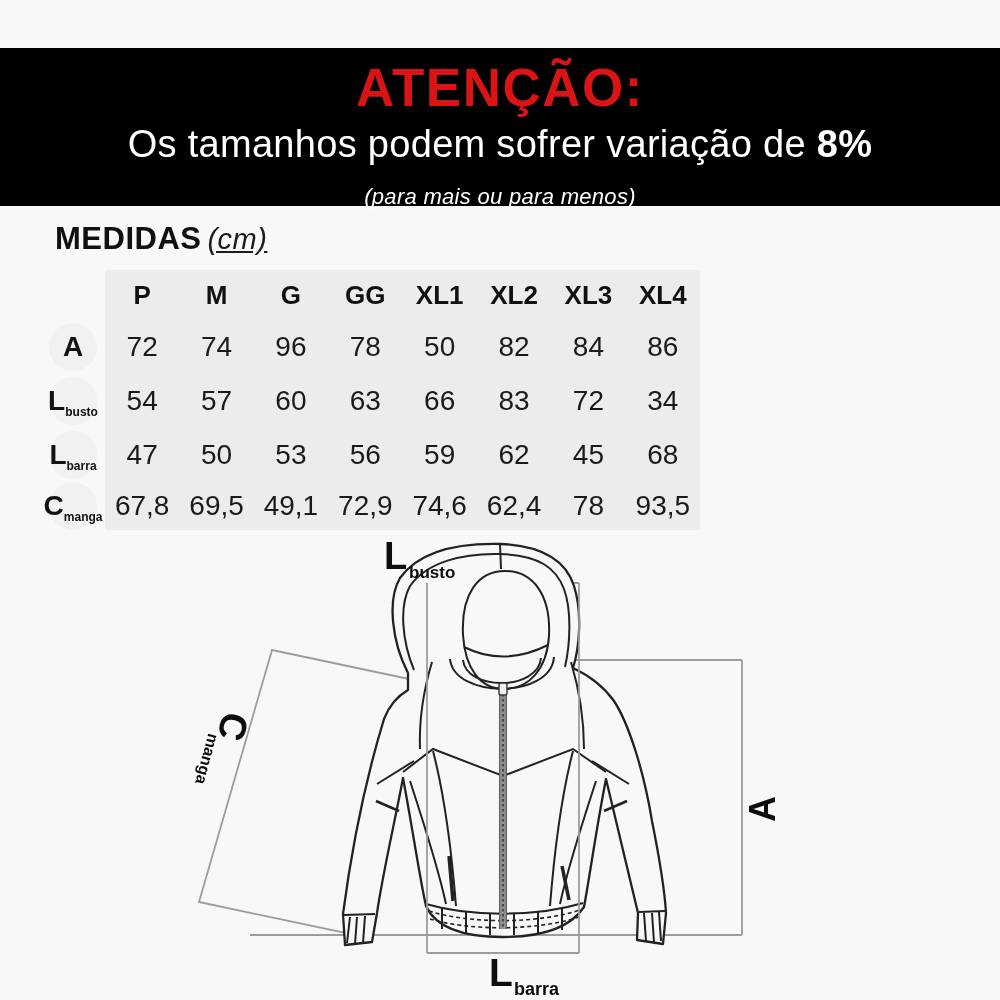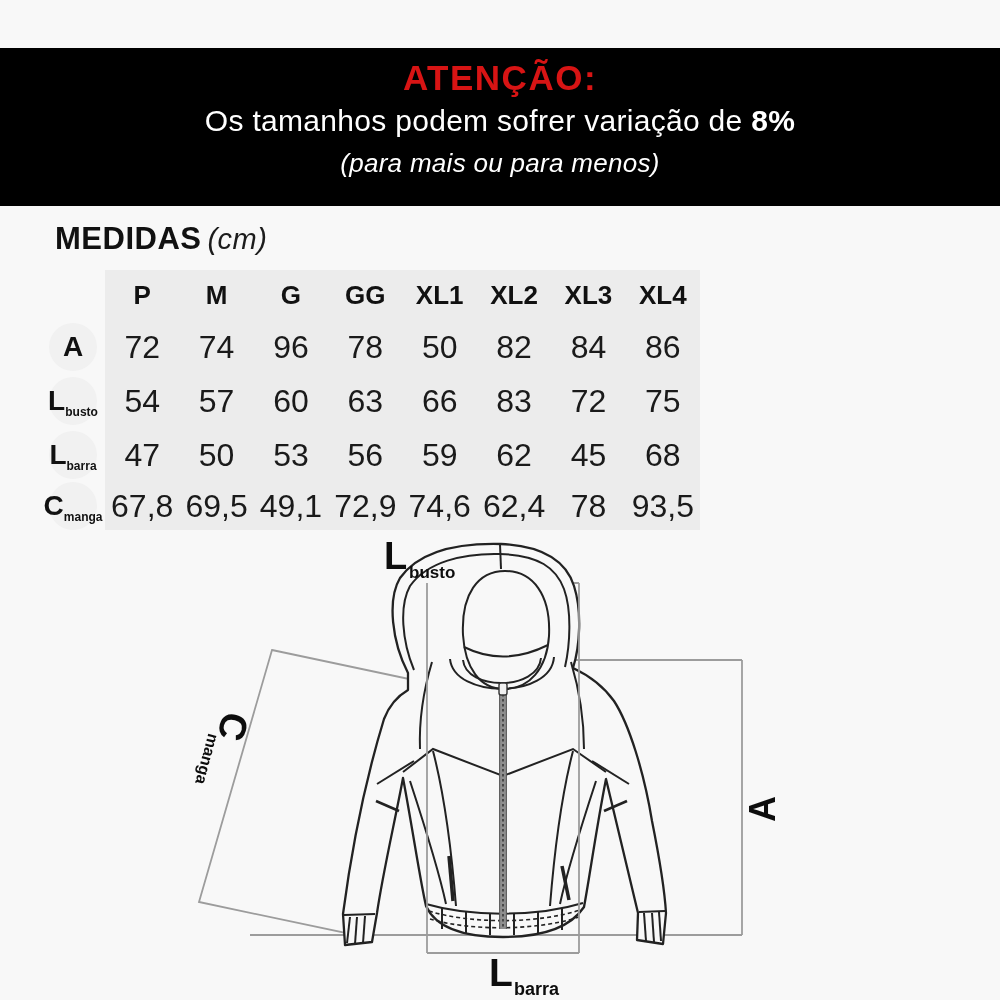--- a/index.html
+++ b/index.html
@@ -8,40 +8,40 @@
     background:#f8f8f8;
     font-family:"Liberation Sans", sans-serif;
     color:#111;
   }
   
   .banner{
     position:absolute;left:0;top:48px;width:1000px;height:158px;
     background:#000;text-align:center;color:#fff;
   }
   .banner-title{
-    margin-top:12px;font-size:35px;font-weight:800;letter-spacing:1.5px;
+    margin-top:12px;font-size:53px;font-weight:800;letter-spacing:1.5px;
     color:#d81414;line-height:1.05;
   }
-  .banner-line1{font-size:30px;margin-top:7px;letter-spacing:.3px;}
+  .banner-line1{font-size:38px;margin-top:7px;letter-spacing:.3px;}
   .banner-line1 b{font-weight:700;}
-  .banner-line2{font-size:26px;font-style:italic;margin-top:10px;letter-spacing:.3px;}
+  .banner-line2{font-size:22px;font-style:italic;margin-top:18px;letter-spacing:.3px;}
   
   .medidas{
     position:absolute;left:55px;top:221px;font-size:31px;font-weight:700;
     letter-spacing:.5px;
   }
-  .medidas .unit{font-weight:400;font-style:italic;font-size:29px;margin-left:6px;color:#1c1c1c;}
+  .medidas .unit{font-weight:400;font-style:italic;font-size:29px;margin-left:6px;color:#1c1c1c;text-decoration:underline;}
   
   .size-panel{
     position:absolute;left:105px;top:270px;width:595px;height:260px;
     background:#ececec;display:flex;flex-direction:column;
   }
   .t-row{display:flex;align-items:center;}
   .t-row.header{height:50px;font-weight:700;font-size:26px;}
-  .t-row.data{height:54px;font-size:32px;font-weight:400;color:#1a1a1a;}
+  .t-row.data{height:54px;font-size:28px;font-weight:400;color:#1a1a1a;}
   .t-row.data.last{height:48px;}
   .t-cell{flex:1;text-align:center;}
   .row-label{
     position:absolute;width:48px;height:48px;border-radius:50%;
     background:#f1f1f1;left:49px;display:flex;align-items:center;justify-content:center;
   }
   .row-label .main{font-size:28px;font-weight:700;line-height:1;}
   .row-label .sub{font-size:12px;font-weight:700;transform:translateY(11px);white-space:nowrap;}
   
   .diagram-svg{position:absolute;left:0;top:0;}
@@ -82,21 +82,21 @@
     <div class="t-cell">86</div>
   </div>
   <div class="t-row data">
     <div class="t-cell">54</div>
     <div class="t-cell">57</div>
     <div class="t-cell">60</div>
     <div class="t-cell">63</div>
     <div class="t-cell">66</div>
     <div class="t-cell">83</div>
     <div class="t-cell">72</div>
-    <div class="t-cell">75</div>
+    <div class="t-cell">34</div>
   </div>
   <div class="t-row data">
     <div class="t-cell">47</div>
     <div class="t-cell">50</div>
     <div class="t-cell">53</div>
     <div class="t-cell">56</div>
     <div class="t-cell">59</div>
     <div class="t-cell">62</div>
     <div class="t-cell">45</div>
     <div class="t-cell">68</div>

